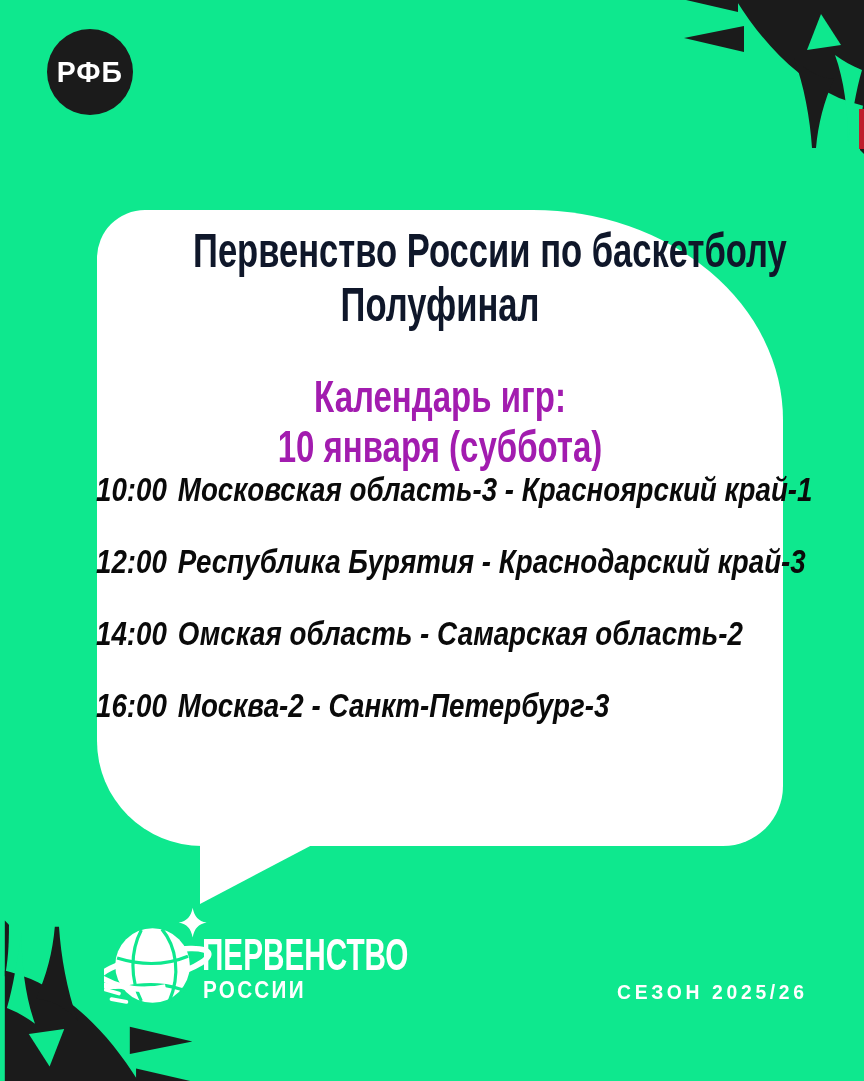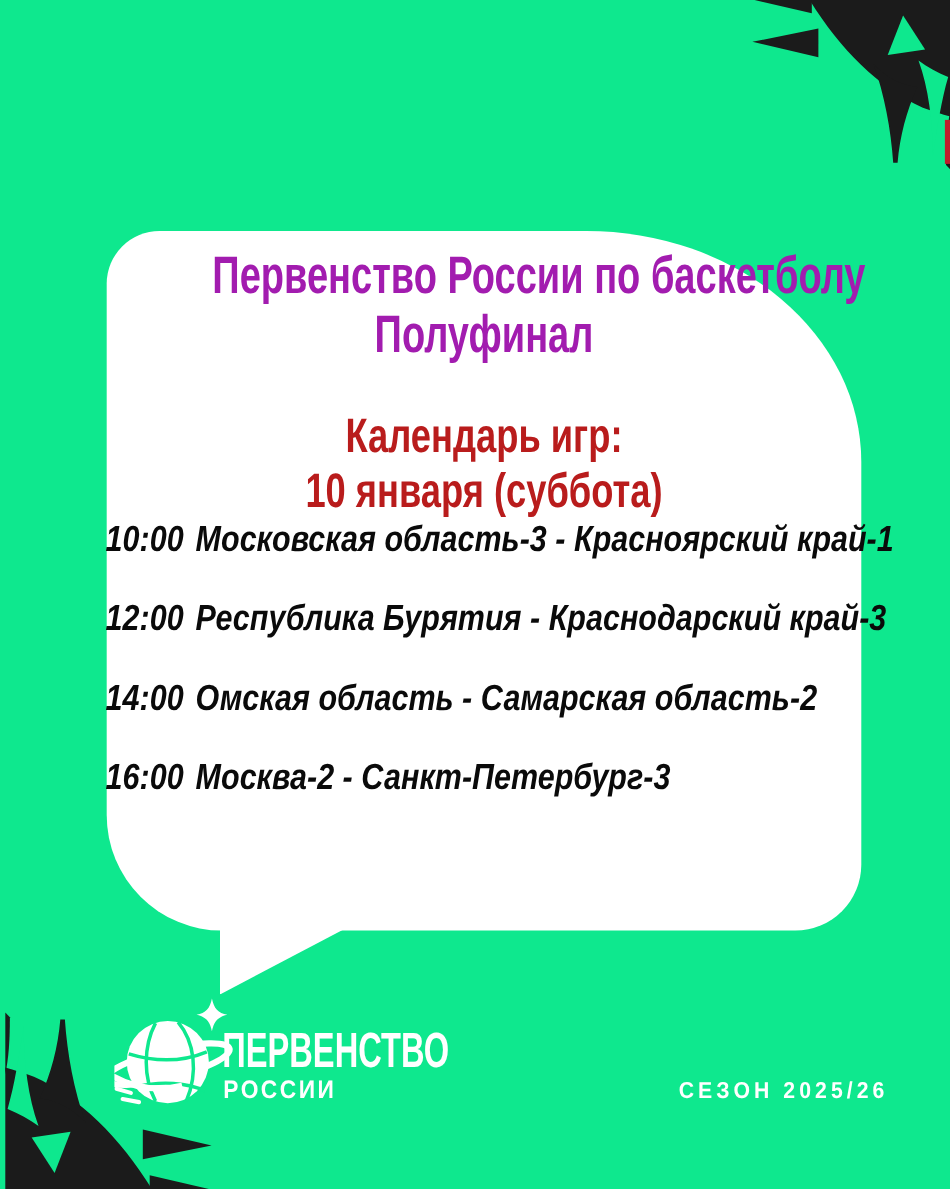--- a/index.html
+++ b/index.html
@@ -32,30 +32,30 @@
     background:#fff;
     border-radius:48px 250px 60px 105px / 48px 210px 60px 105px;
   }
   .bubble-tail{
     position:absolute; left:200px; top:844px; width:114px; height:60px;
     background:#fff;
     clip-path:polygon(0 0, 100% 0, 0 100%);
   }
   .headline{
     position:absolute; left:97px; top:224px; width:686px;
-    text-align:center; color:#a21caf;
+    text-align:center; color:#0f172a;
   }
   .headline .line{
     display:block; white-space:nowrap;
     font-weight:700; font-size:48px; line-height:54px;
     transform:scaleX(.72); transform-origin:50% 50%;
   }
   .subhead{
     position:absolute; left:97px; top:372px; width:686px;
-    text-align:center; color:#b91c1c;
+    text-align:center; color:#a21caf;
   }
   .subhead .line{
     display:block; white-space:nowrap;
     font-weight:700; font-size:44px; line-height:50px;
     transform:scaleX(.75); transform-origin:50% 50%;
   }
   .schedule{
     position:absolute; left:96px; top:472px; width:720px;
   }
   .schedule-row{
@@ -94,20 +94,23 @@
         <path class="g-black" d="M 200 100 C 197 115 196 130 196 150 L 200 154 Z"></path>
         <path class="g-black" d="M 130 58 C 142 71 156 78 170 79 C 160 101 154 124 152 148 L 148 148 C 146 118 140 86 130 58 Z"></path>
         <path class="g-black" d="M 20 38 L 80 26 L 80 52 Z"></path>
         <path class="g-black" d="M 22 0 L 74 0 L 74 12 Z"></path>
         <path class="g-green" d="M 157 14 L 143 50 L 177 45 Z"></path>
         <path class="g-green" d="M 171 55 C 180 80 184 110 184 142 C 188 116 192 90 198 70 C 188 66 179 61 171 55 Z"></path>
       </g>
     </defs>
   </svg>
 
+  <div class="badge">
+    <span class="badge-label">РФБ</span>
+  </div>
 
   <svg class="spark-tr" viewBox="0 0 200 215">
     <use href="#spark-shape"></use>
   </svg>
 
   <div class="red-bar"></div>
 
   <div class="bubble"></div>
   <div class="bubble-tail"></div>
 

